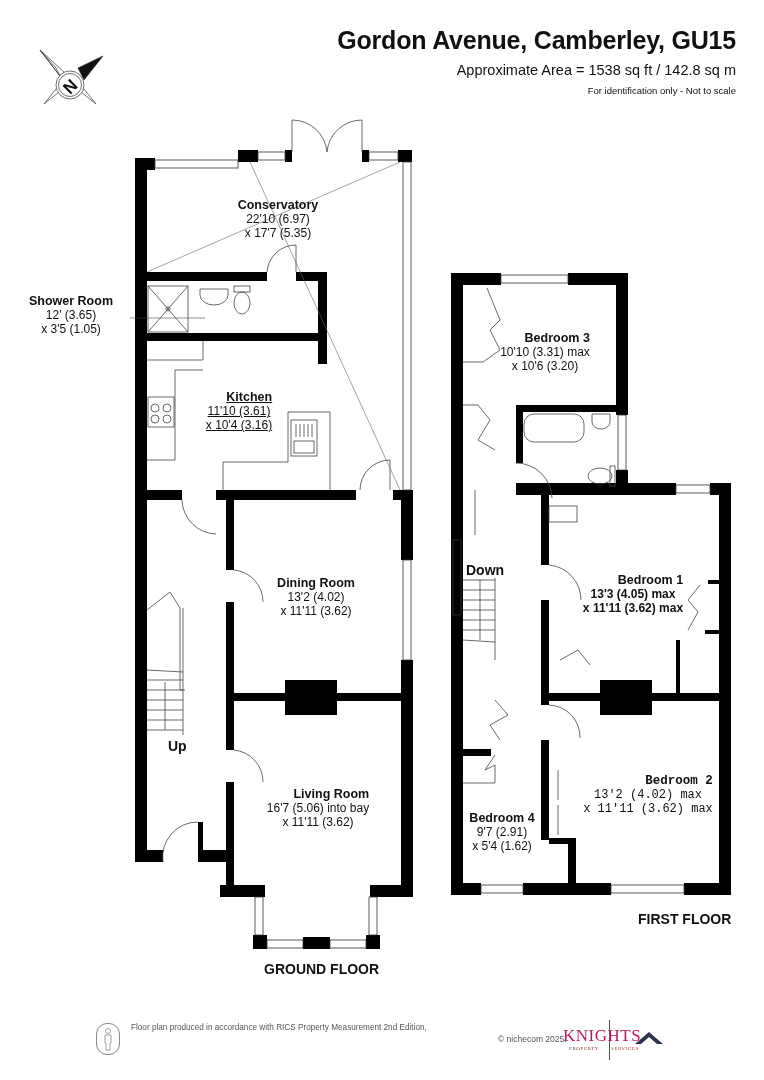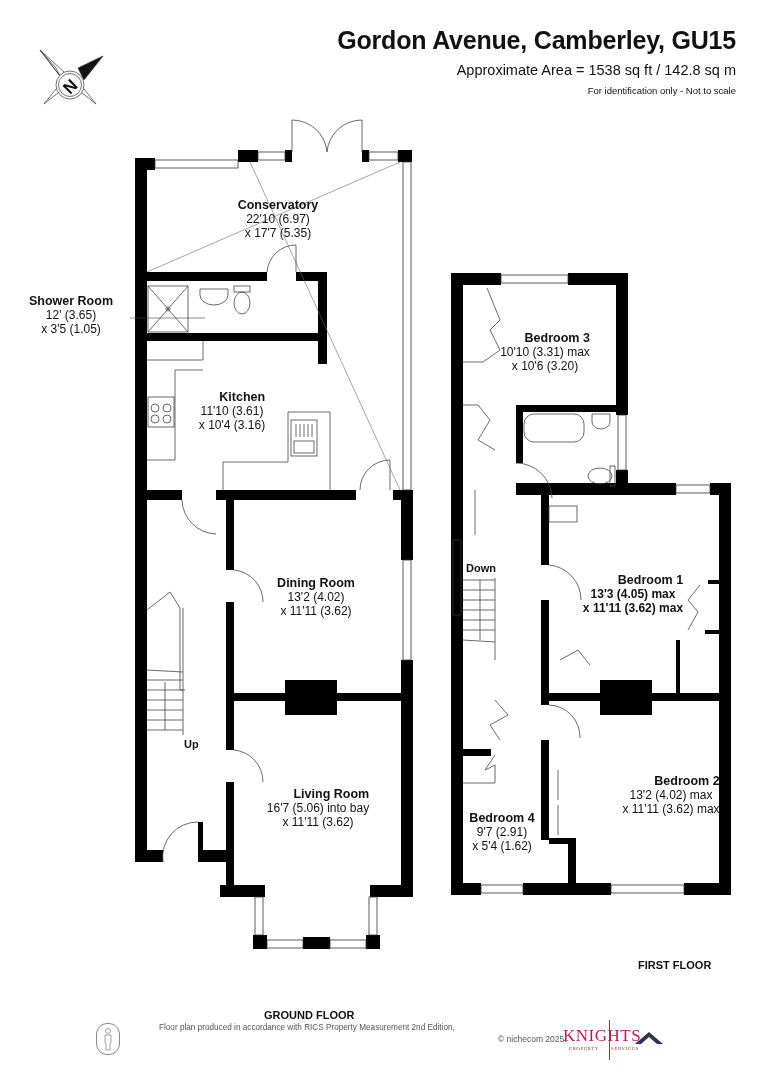--- a/index.html
+++ b/index.html
@@ -3,23 +3,23 @@
 <meta charset="utf-8">
 <style>
   html, body { margin:0; padding:0; background:#fff; }
   body { width:764px; height:1080px; position:relative; overflow:hidden; font-family:"Liberation Sans", sans-serif; color:#111; }
   .title { position:absolute; right:28px; top:26px; font-size:25px; font-weight:bold; letter-spacing:-0.2px;margin-left:7px; }
   .area { position:absolute; right:28px; top:62px; font-size:14.5px; }
   .note { position:absolute; right:28px; top:85px; font-size:9.5px; }
   svg.plan { position:absolute; left:0; top:0; }
   .lbl { position:absolute; text-align:center; font-size:12px; line-height:14px; transform:translateX(-50%); white-space:nowrap; }
   .lbl b { display:block; font-size:12.5px;text-align:right; }
-  .small { position:absolute; font-size:11px; font-weight:bold; }
-  .floor { position:absolute; font-size:11px; font-weight:bold;margin-top:48px; }
-  .footer { position:absolute; left:131px; top:1022px; font-size:8.2px; line-height:11.2px; color:#555;margin-left:28px; }
+  .small { position:absolute; font-size:14px; font-weight:bold; }
+  .floor { position:absolute; font-size:14px; font-weight:bold; }
+  .footer { position:absolute; left:131px; top:1022px; font-size:8.2px; line-height:11.2px; color:#555; }
   .copy { position:absolute; left:474px; top:1034px; font-size:8.5px; color:#555;padding-left:24px; }
   .logo { position:absolute; left:563px; top:1026px; width:100px; height:30px; }
   .logo .k { position:absolute; left:0; top:0; font-family:"Liberation Serif", serif; font-size:17px; color:#be185d; letter-spacing:0.5px; }
   .logo .s1 { position:absolute; left:6px; top:20px; font-size:5px; color:#8a3b2a; letter-spacing:0.6px; font-family:"Liberation Serif", serif; }
   .logo .s2 { position:absolute; left:48px; top:20px; font-size:5px; color:#8a3b2a; letter-spacing:0.6px; font-family:"Liberation Serif", serif; }
   .info-icon { position:absolute; left:96px; top:1023px; width:22px; height:30px; border:1px solid #888; border-radius:11px; }
 </style>
 </head>
 <body>
 
@@ -227,49 +227,49 @@
 <div class="lbl" style="left:278px; top:198px;">
   <b>Conservatory</b>
   <span>22'10 (6.97)</span><br>
   <span>x 17'7 (5.35)</span>
 </div>
 <div class="lbl" style="left:71px; top:294px;">
   <b>Shower Room</b>
   <span>12' (3.65)</span><br>
   <span>x 3'5 (1.05)</span>
 </div>
-<div class="lbl" style="left:232px; top:390px;">
+<div class="lbl" style="left:239px; top:390px;text-decoration:underline;">
   <b>Kitchen</b>
   <span>11'10 (3.61)</span><br>
   <span>x 10'4 (3.16)</span>
 </div>
 <div class="lbl" style="left:316px; top:576px;">
   <b>Dining Room</b>
   <span>13'2 (4.02)</span><br>
   <span>x 11'11 (3.62)</span>
 </div>
 <div class="lbl" style="left:318px; top:787px;">
   <b>Living Room</b>
   <span>16'7 (5.06) into bay</span><br>
   <span>x 11'11 (3.62)</span>
 </div>
-<div class="small" style="left:176px; top:738px;padding-left:8px;">Up</div>
+<div class="small" style="left:160px; top:738px;padding-left:8px;">Up</div>
 <div class="floor" style="left:264px; top:961px;">GROUND FLOOR</div>
 
 <div class="lbl" style="left:545px; top:331px;">
   <b>Bedroom 3</b>
   <span>10'10 (3.31) max</span><br>
   <span>x 10'6 (3.20)</span>
 </div>
 <div class="lbl" style="left:633px; top:573px;font-weight:bold;">
   <b>Bedroom 1</b>
   <span>13'3 (4.05) max</span><br>
   <span>x 11'11 (3.62) max</span>
 </div>
-<div class="lbl" style="left:671px; top:774px;">
+<div class="lbl" style="left:648px; top:774px;font-family:Liberation Mono, monospace;">
   <b>Bedroom 2</b>
   <span>13'2 (4.02) max</span><br>
   <span>x 11'11 (3.62) max</span>
 </div>
 <div class="lbl" style="left:502px; top:811px;">
   <b>Bedroom 4</b>
   <span>9'7 (2.91)</span><br>
   <span>x 5'4 (1.62)</span>
 </div>
 <div class="small" style="left:466px; top:562px;">Down</div>

